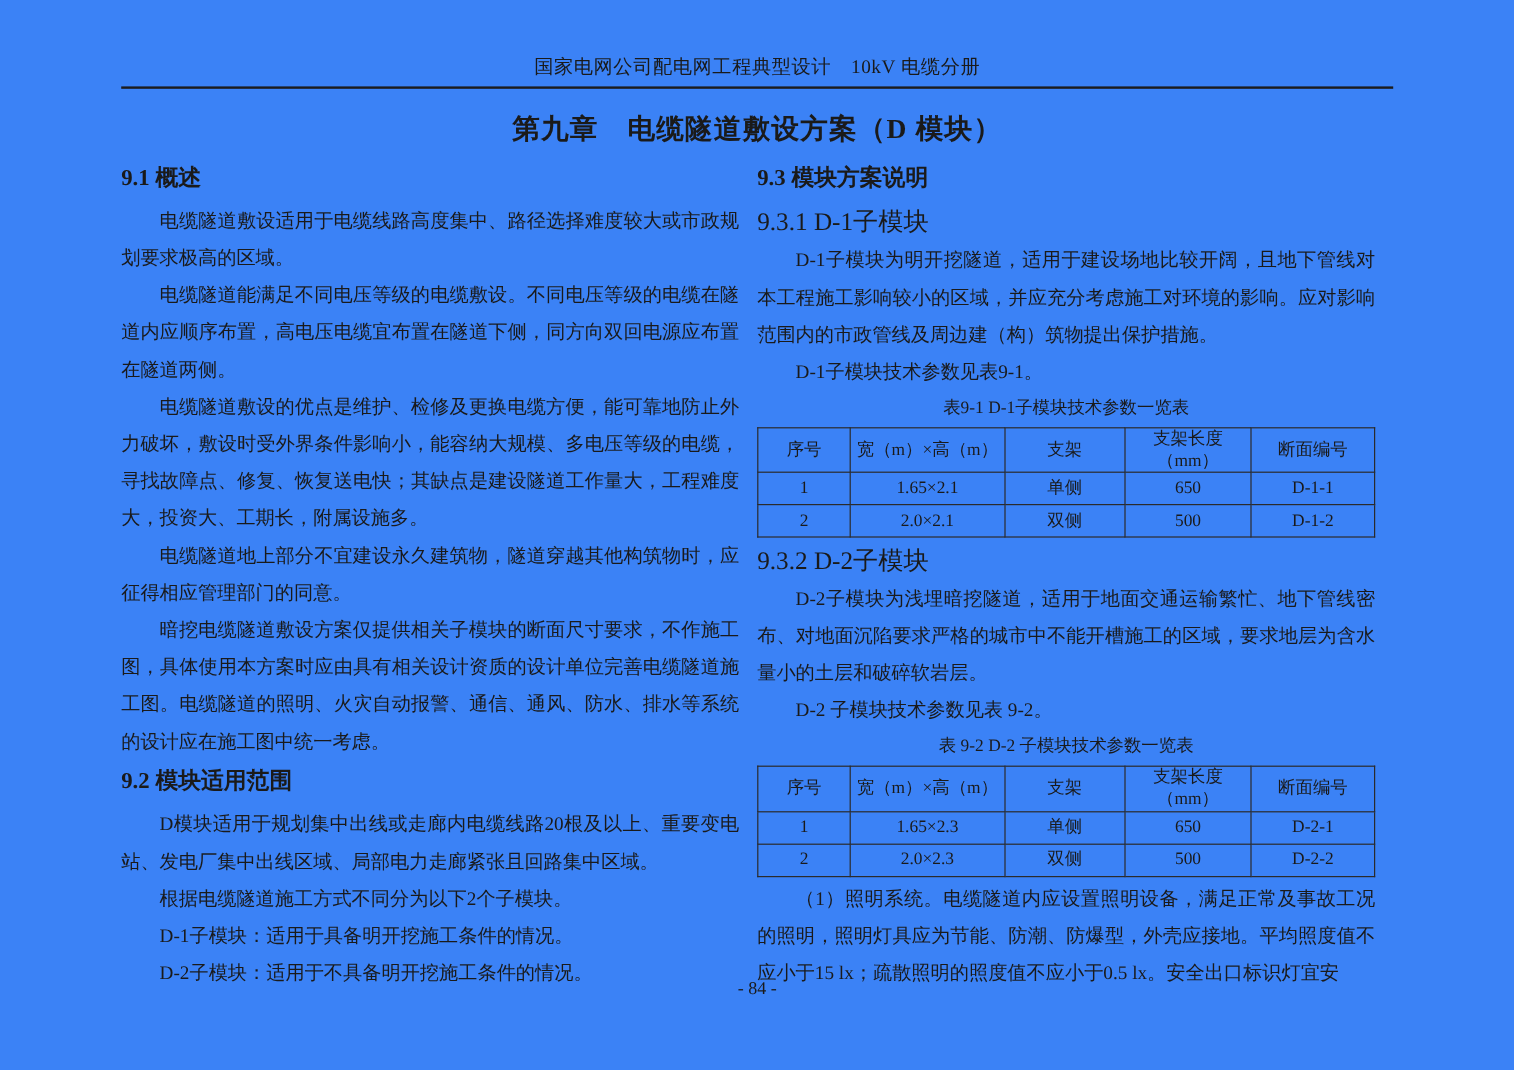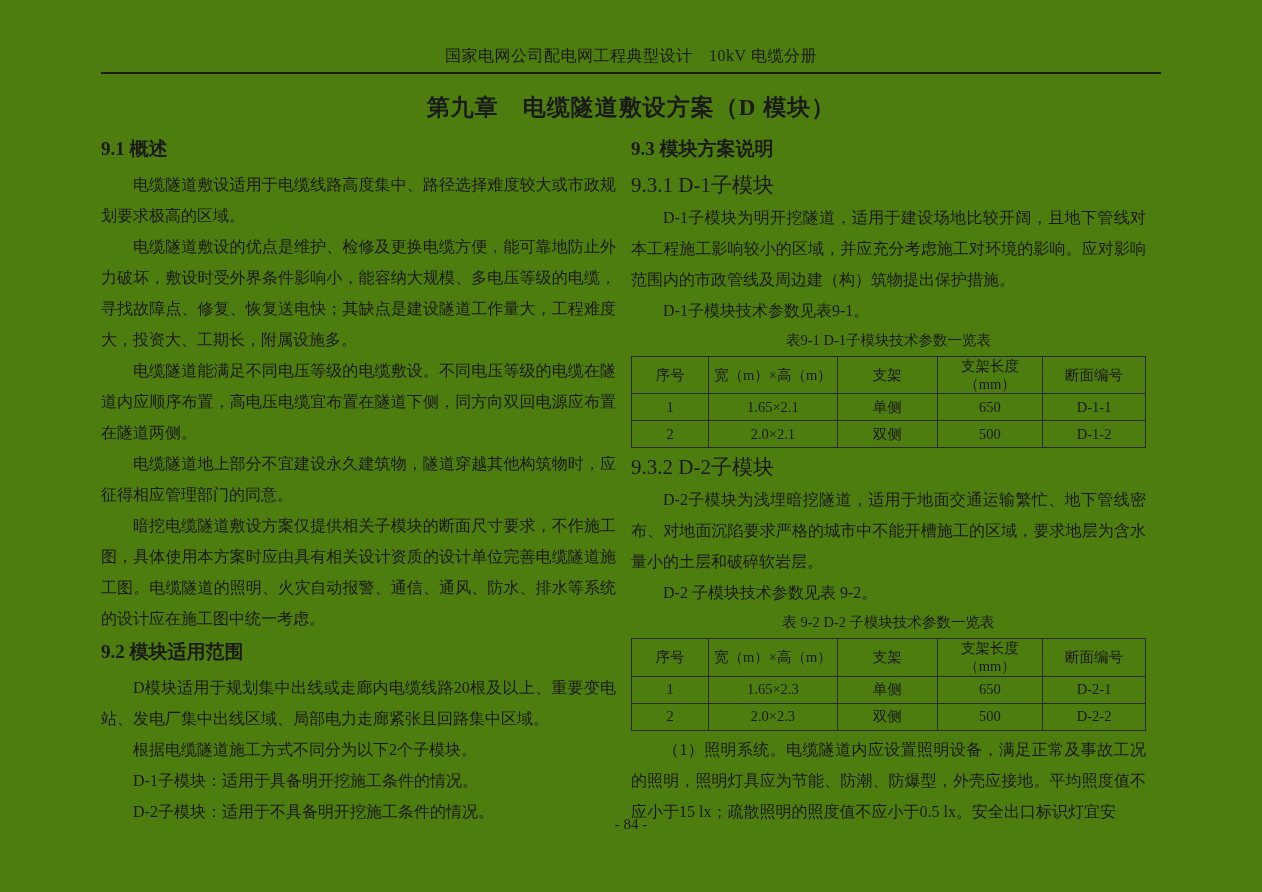--- a/index.html
+++ b/index.html
@@ -1,21 +1,21 @@
 <!DOCTYPE html>
 <html><head>
 <meta charset="utf-8">
 <style>
   html, body { margin: 0; padding: 0; background: #e8e8e8; }
   .page {
     position: relative;
     width: 1262px;
     height: 892px;
     margin: 0 auto;
-    background: #4d7c0f;
+    background: #3b82f6;
     color: #1a1a1a;
     font-family: "Liberation Serif", "DejaVu Serif", serif;
     overflow: hidden;
   }
   .running-head {
     position: absolute;
     left: 101px; top: 46px; width: 1060px;
     text-align: center;
     font-size: 16px;
     letter-spacing: 0.5px;
@@ -106,22 +106,22 @@
 
   <div class="running-head">国家电网公司配电网工程典型设计　10kV 电缆分册</div>
   <div class="head-rule"></div>
   <div class="chapter-title">第九章　电缆隧道敷设方案（D 模块）</div>
 
   <div class="cols">
 
     <div class="col">
       <div class="sec-heading">9.1 概述</div>
       <p class="body-para">电缆隧道敷设适用于电缆线路高度集中、路径选择难度较大或市政规划要求极高的区域。</p>
+      <p class="body-para">电缆隧道能满足不同电压等级的电缆敷设。不同电压等级的电缆在隧道内应顺序布置，高电压电缆宜布置在隧道下侧，同方向双回电源应布置在隧道两侧。</p>
       <p class="body-para">电缆隧道敷设的优点是维护、检修及更换电缆方便，能可靠地防止外力破坏，敷设时受外界条件影响小，能容纳大规模、多电压等级的电缆，寻找故障点、修复、恢复送电快；其缺点是建设隧道工作量大，工程难度大，投资大、工期长，附属设施多。</p>
-      <p class="body-para">电缆隧道能满足不同电压等级的电缆敷设。不同电压等级的电缆在隧道内应顺序布置，高电压电缆宜布置在隧道下侧，同方向双回电源应布置在隧道两侧。</p>
       <p class="body-para">电缆隧道地上部分不宜建设永久建筑物，隧道穿越其他构筑物时，应征得相应管理部门的同意。</p>
       <p class="body-para">暗挖电缆隧道敷设方案仅提供相关子模块的断面尺寸要求，不作施工图，具体使用本方案时应由具有相关设计资质的设计单位完善电缆隧道施工图。电缆隧道的照明、火灾自动报警、通信、通风、防水、排水等系统的设计应在施工图中统一考虑。</p>
       <div class="sec-heading">9.2 模块适用范围</div>
       <p class="body-para">D模块适用于规划集中出线或走廊内电缆线路20根及以上、重要变电站、发电厂集中出线区域、局部电力走廊紧张且回路集中区域。</p>
       <p class="body-para">根据电缆隧道施工方式不同分为以下2个子模块。</p>
       <p class="body-para">D-1子模块：适用于具备明开挖施工条件的情况。</p>
       <p class="body-para">D-2子模块：适用于不具备明开挖施工条件的情况。</p>
     </div>
 
     <div class="col">

